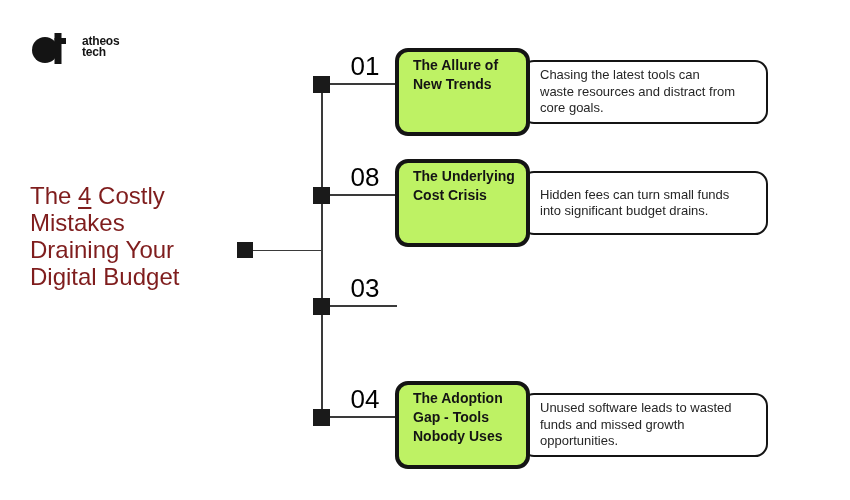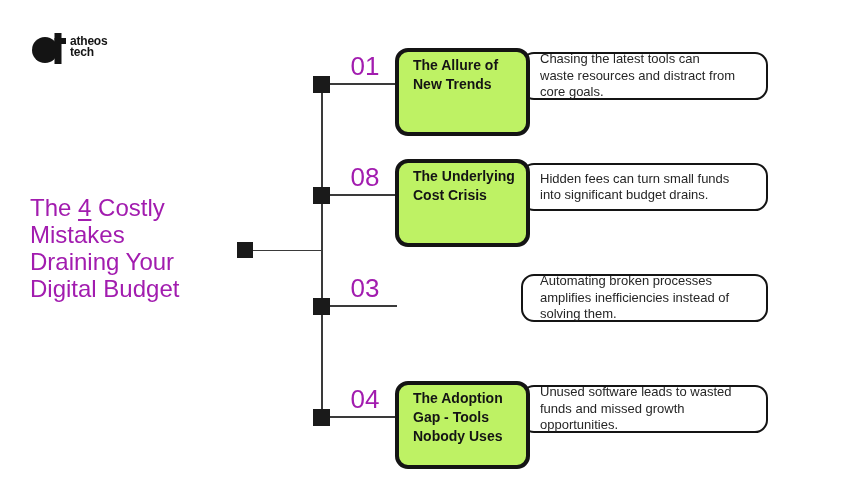--- a/index.html
+++ b/index.html
@@ -14,41 +14,42 @@
     overflow: hidden;
   }
 
   
   .logo {
     position: absolute;
     left: 32px;
     top: 30px;
     display: flex;
     align-items: center;
+    gap: 12px;
   }
   .logo-glyph { display: block; }
   .logo-text {
     margin-left: 4px;
     font-weight: bold;
     font-size: 12px;
     line-height: 11.5px;
     letter-spacing: -0.2px;
     color: #141414;
   }
 
   
   .main-title {
     position: absolute;
     left: 30px;
-    top: 194px;
+    top: 182px;
     width: 220px;
     font-size: 24px;
     line-height: 27px;
     font-weight: 500;
-    color: #a21caf;
+    color: #7f1d1d;
     white-space: pre-line;
   }
   .main-title .underlined {
     text-decoration: underline;
     text-decoration-thickness: 2px;
     text-underline-offset: 3px;
   }
 
   
   .trunk-line {
@@ -107,21 +108,21 @@
     z-index: 2;
   }
   .row-number {
     position: absolute;
     left: 29px;
     top: 5px;
     width: 46px;
     font-size: 26px;
     line-height: 26px;
     font-weight: 400;
-    color: #a21caf;
+    color: #000000;
     text-align: center;
     background: #ffffff;
     z-index: 2;
   }
   .title-box {
     position: absolute;
     left: 82px;
     top: 0;
     width: 135px;
     height: 88px;
@@ -135,23 +136,23 @@
   .title-box .title-text {
     font-size: 14px;
     line-height: 19px;
     font-weight: bold;
     color: #141414;
     white-space: pre-line;
   }
   .desc-box {
     position: absolute;
     left: 208px;
-    top: 4px;
+    top: 12px;
     width: 247px;
-    height: 48px;
+    height: 64px;
     background: #ffffff;
     border: 2px solid #141414;
     border-radius: 13px;
     display: flex;
     align-items: center;
     padding: 4px 10px 4px 17px;
     z-index: 2;
   }
   .desc-box .desc-text {
     font-size: 13px;
@@ -213,25 +214,20 @@
     <div class="desc-box">
       <div class="desc-text">Hidden fees can turn small funds
 into significant budget drains.</div>
     </div>
   </div>
 
   <div class="row row-3">
     <div class="branch-line"></div>
     <div class="node-square"></div>
     <div class="row-number">03</div>
-    <div class="desc-box">
-      <div class="desc-text">Automating broken processes
-amplifies inefficiencies instead of
-solving them.</div>
-    </div>
   </div>
 
   <div class="row row-4">
     <div class="branch-line"></div>
     <div class="node-square"></div>
     <div class="row-number">04</div>
     <div class="title-box">
       <div class="title-text">The Adoption
 Gap - Tools
 Nobody Uses</div>

